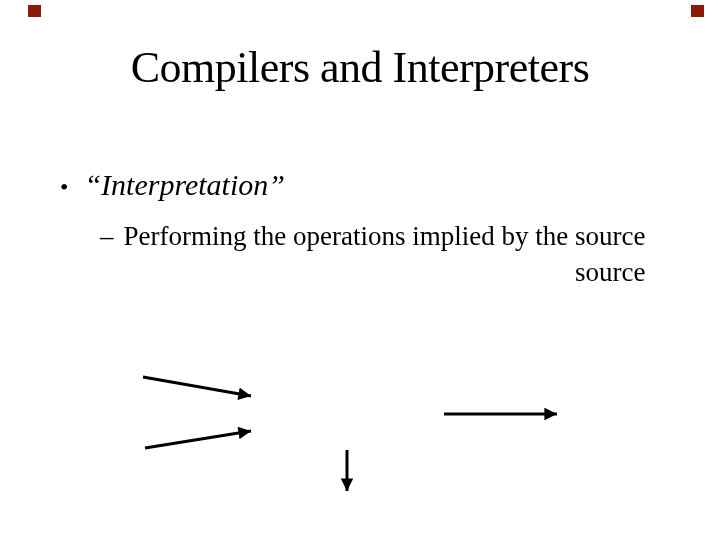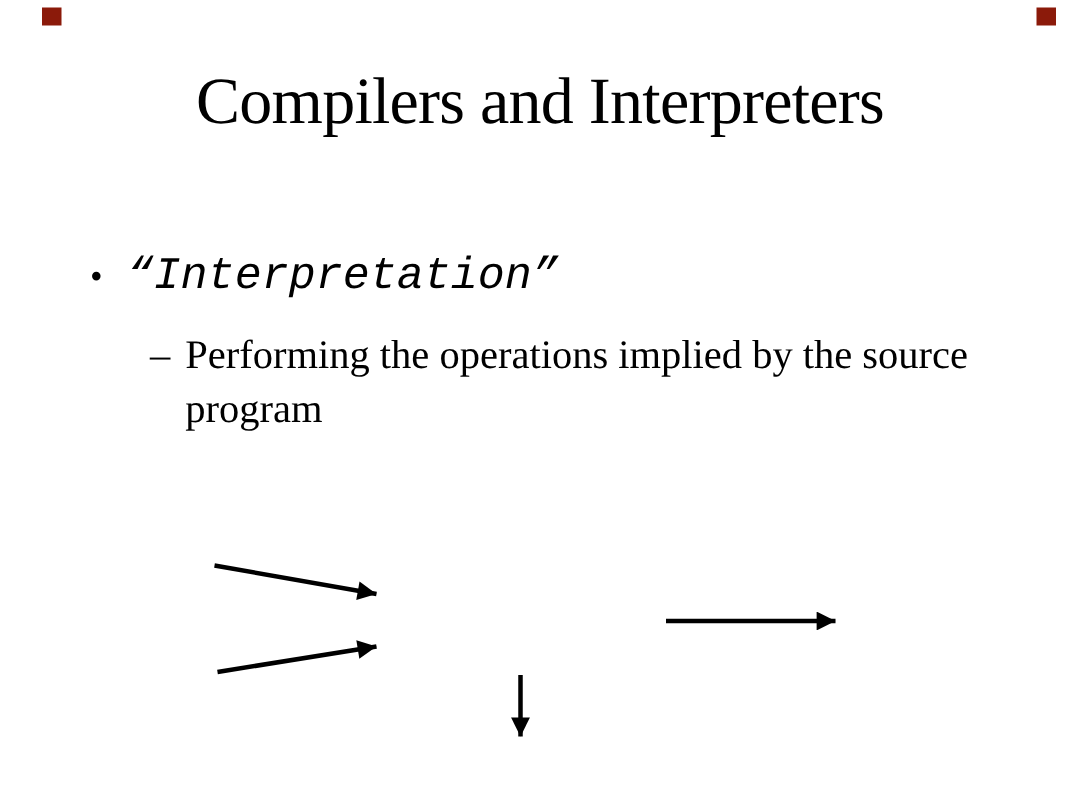--- a/index.html
+++ b/index.html
@@ -24,28 +24,28 @@
     text-align: center;
     font-size: 44px; line-height: 1.18;
     letter-spacing: -0.5px;
   }
 
   .bullet-row {
     position: absolute; left: 60px; top: 168px;
     display: flex; align-items: baseline;
   }
   .bullet-marker { font-size: 24px; margin-right: 16px; }
-  .bullet-text { font-size: 30px; font-style: italic; font-family: Liberation Mono, monospace; }
+  .bullet-text { font-size: 30px; font-style: italic; }
 
   .sub-bullet-row {
     position: absolute; left: 100px; top: 219px;
     display: flex; align-items: baseline;
   }
   .sub-bullet-marker { font-size: 27px; margin-right: 10px; flex: 0 0 auto; }
-  .sub-bullet-text { font-size: 27px; line-height: 1.33; }
+  .sub-bullet-text { font-size: 27px; line-height: 1.33; text-align: right; }
 
   .diagram { position: absolute; left: 0; top: 340px; width: 720px; height: 200px; }
   .diagram svg { position: absolute; left: 0; top: 0; }
 </style>
 </head>
 <body>
 
 <div class="slide">
 
   <div class="corner-marker left" style="background: rgb(139, 26, 10);"></div>
@@ -55,21 +55,21 @@
     <div>Compilers and Interpreters</div>
   </div>
 
   <div class="bullet-row">
     <span class="bullet-marker">•</span>
     <span class="bullet-text">“Interpretation”</span>
   </div>
 
   <div class="sub-bullet-row">
     <span class="sub-bullet-marker">–</span>
-    <span class="sub-bullet-text"><span>Performing the operations implied by the source</span><br><span>program</span></span>
+    <span class="sub-bullet-text"><span>Performing the operations implied by the source</span><br><span>source</span></span>
   </div>
 
   <div class="diagram">
 
     <svg width="720" height="200" viewBox="0 0 720 200">
       <defs>
         <marker id="arrowhead" viewBox="0 0 10 10" refX="10" refY="5" markerWidth="4.6" markerHeight="4.2" orient="auto">
           <path d="M 0 0 L 10 5 L 0 10 z" class="arrow-fill" fill="#000000"></path>
         </marker>
       </defs>

